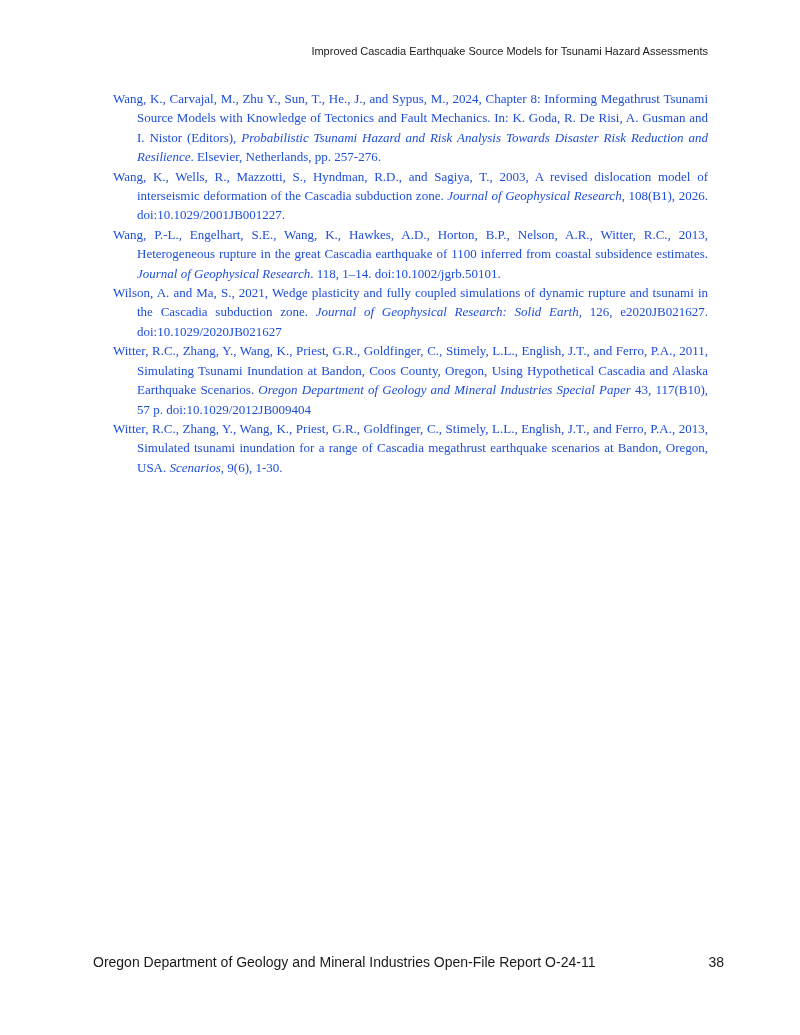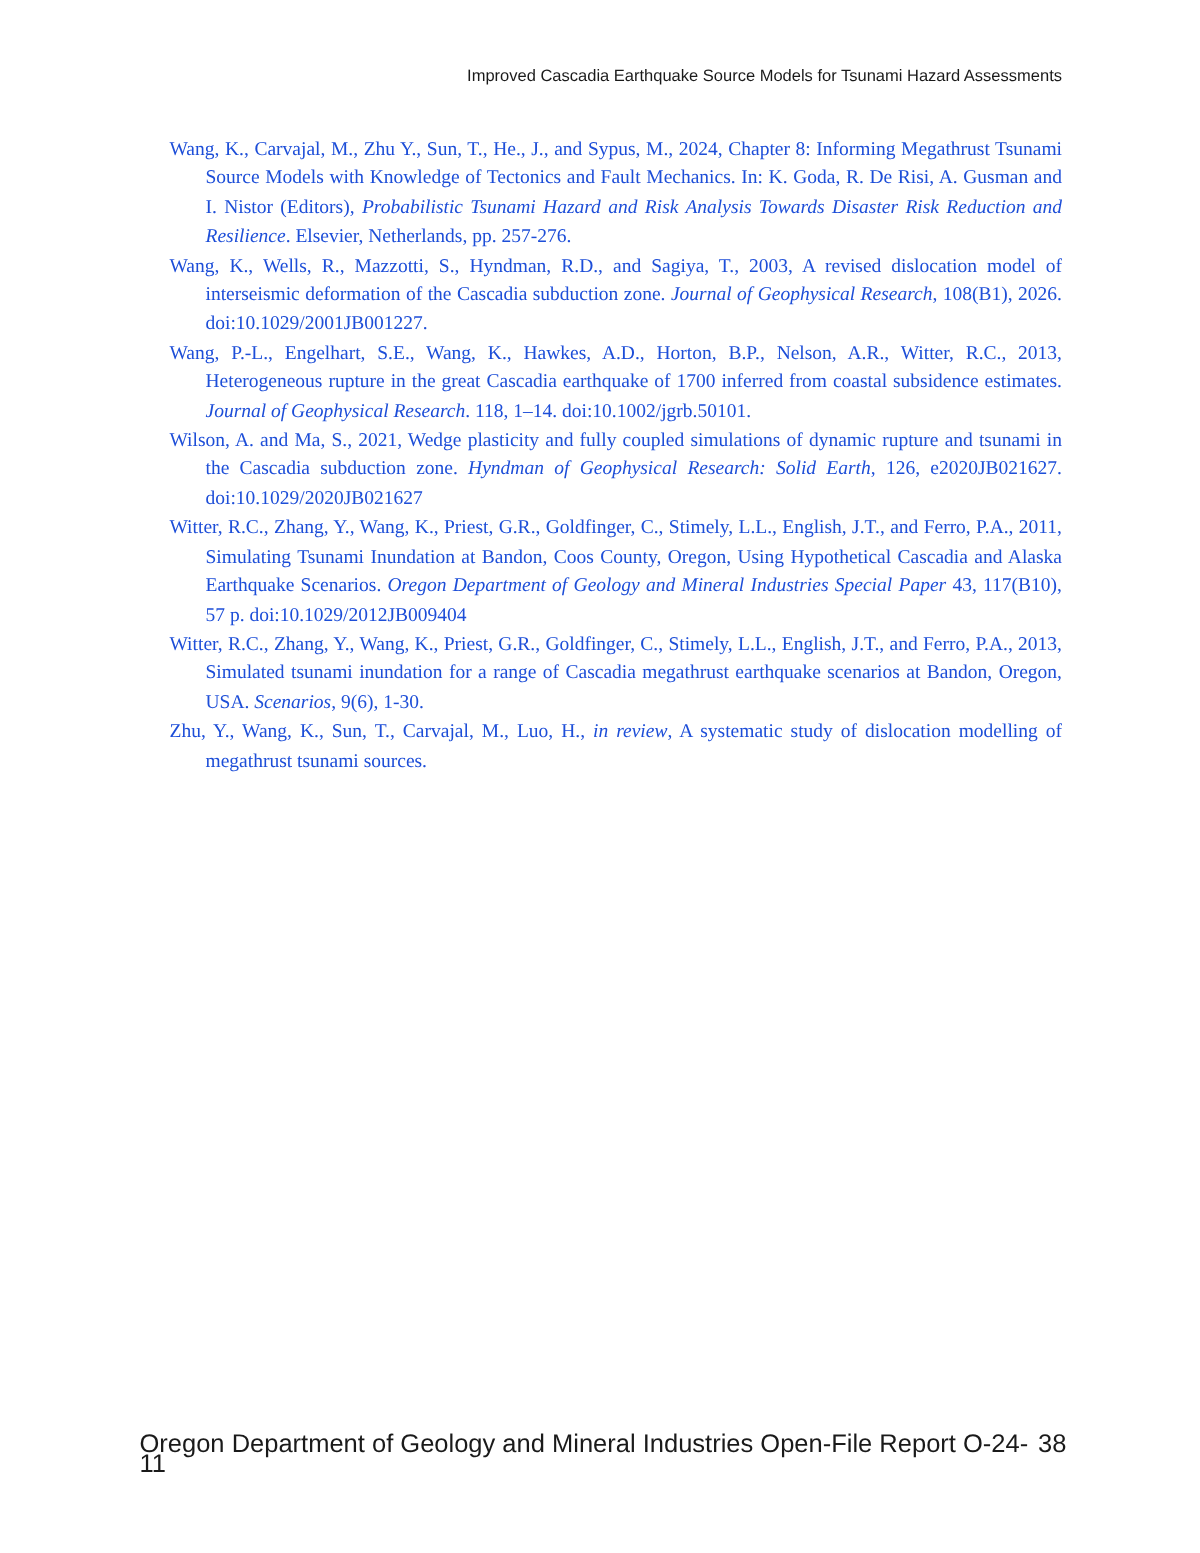--- a/index.html
+++ b/index.html
@@ -43,47 +43,46 @@
     text-indent: -24px;
     text-align: justify;
   }
   .reference em {
     font-style: italic;
   }
   .page-footer {
     position: absolute;
     top: 956px;
     left: 93px;
-    right: 89px;
+    right: 76px;
     display: flex;
     justify-content: space-between;
     align-items: baseline;
     font-family: "Liberation Sans", sans-serif;
-    font-size: 17px;
+    font-size: 14px;
     line-height: 13px;
     color: #1a1a1a;
   }
 </style>
 </head>
 <body>
 
 <div class="page">
 
   <div class="running-header">
     <span>Improved Cascadia Earthquake Source Models for Tsunami Hazard Assessments</span>
   </div>
 
   <div class="references">
       <p class="reference"><span>Wang, K., Carvajal, M., Zhu Y., Sun, T., He., J., and Sypus, M., 2024, Chapter 8: Informing Megathrust Tsunami Source Models with Knowledge of Tectonics and Fault Mechanics. In: K. Goda, R. De Risi, A. Gusman and I. Nistor (Editors), </span><em>Probabilistic Tsunami Hazard and Risk Analysis Towards Disaster Risk Reduction and Resilience</em><span>. Elsevier, Netherlands, pp. 257-276.</span></p>
       <p class="reference"><span>Wang, K., Wells, R., Mazzotti, S., Hyndman, R.D., and Sagiya, T., 2003, A revised dislocation model of interseismic deformation of the Cascadia subduction zone. </span><em>Journal of Geophysical Research</em><span>, 108(B1), 2026. doi:10.1029/2001JB001227.</span></p>
-      <p class="reference"><span>Wang, P.-L., Engelhart, S.E., Wang, K., Hawkes, A.D., Horton, B.P., Nelson, A.R., Witter, R.C., 2013, Heterogeneous rupture in the great Cascadia earthquake of 1700 inferred from coastal subsidence estimates. </span><em>Journal of Geophysical Research</em><span>. 118, 1–14. doi:10.1002/jgrb.50101.</span></p>
-      <p class="reference"><span>Wilson, A. and Ma, S., 2021, Wedge plasticity and fully coupled simulations of dynamic rupture and tsunami in the Cascadia subduction zone. </span><em>Hyndman of Geophysical Research: Solid Earth</em><span>, 126, e2020JB021627. doi:10.1029/2020JB021627</span></p>
+      <p class="reference"><span>Wang, P.-L., Engelhart, S.E., Wang, K., Hawkes, A.D., Horton, B.P., Nelson, A.R., Witter, R.C., 2013, Heterogeneous rupture in the great Cascadia earthquake of 1100 inferred from coastal subsidence estimates. </span><em>Journal of Geophysical Research</em><span>. 118, 1–14. doi:10.1002/jgrb.50101.</span></p>
+      <p class="reference"><span>Wilson, A. and Ma, S., 2021, Wedge plasticity and fully coupled simulations of dynamic rupture and tsunami in the Cascadia subduction zone. </span><em>Journal of Geophysical Research: Solid Earth</em><span>, 126, e2020JB021627. doi:10.1029/2020JB021627</span></p>
       <p class="reference"><span>Witter, R.C., Zhang, Y., Wang, K., Priest, G.R., Goldfinger, C., Stimely, L.L., English, J.T., and Ferro, P.A., 2011, Simulating Tsunami Inundation at Bandon, Coos County, Oregon, Using Hypothetical Cascadia and Alaska Earthquake Scenarios. </span><em>Oregon Department of Geology and Mineral Industries Special Paper</em><span> 43, 117(B10), 57 p. doi:10.1029/2012JB009404</span></p>
       <p class="reference"><span>Witter, R.C., Zhang, Y., Wang, K., Priest, G.R., Goldfinger, C., Stimely, L.L., English, J.T., and Ferro, P.A., 2013, Simulated tsunami inundation for a range of Cascadia megathrust earthquake scenarios at Bandon, Oregon, USA. </span><em>Scenarios</em><span>, 9(6), 1-30.</span></p>
-      <p class="reference"><span>Zhu, Y., Wang, K., Sun, T., Carvajal, M., Luo, H., </span><em>in review</em><span>, A systematic study of dislocation modelling of megathrust tsunami sources.</span></p>
     </div>
 
   <div class="page-footer">
     <span>Oregon Department of Geology and Mineral Industries Open-File Report O-24-11</span>
     <span>38</span>
   </div>
 
 </div>
 
 </body></html>

